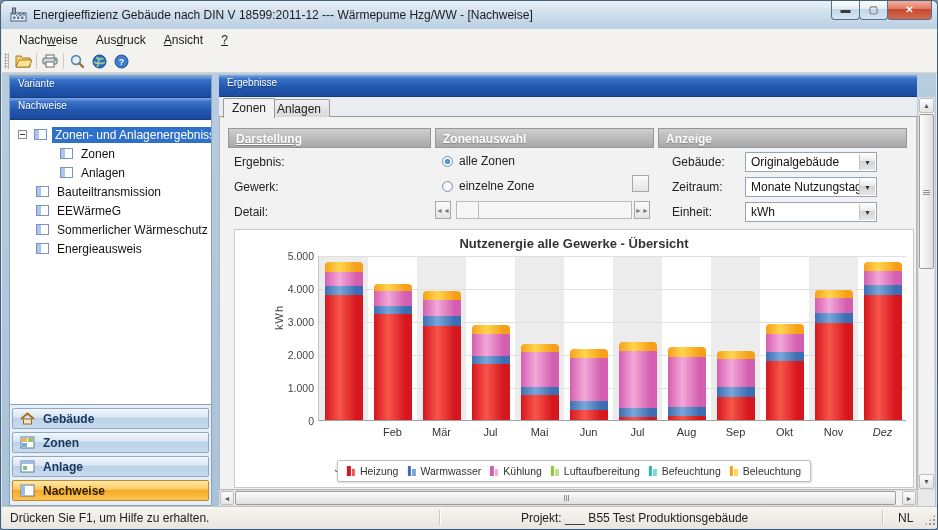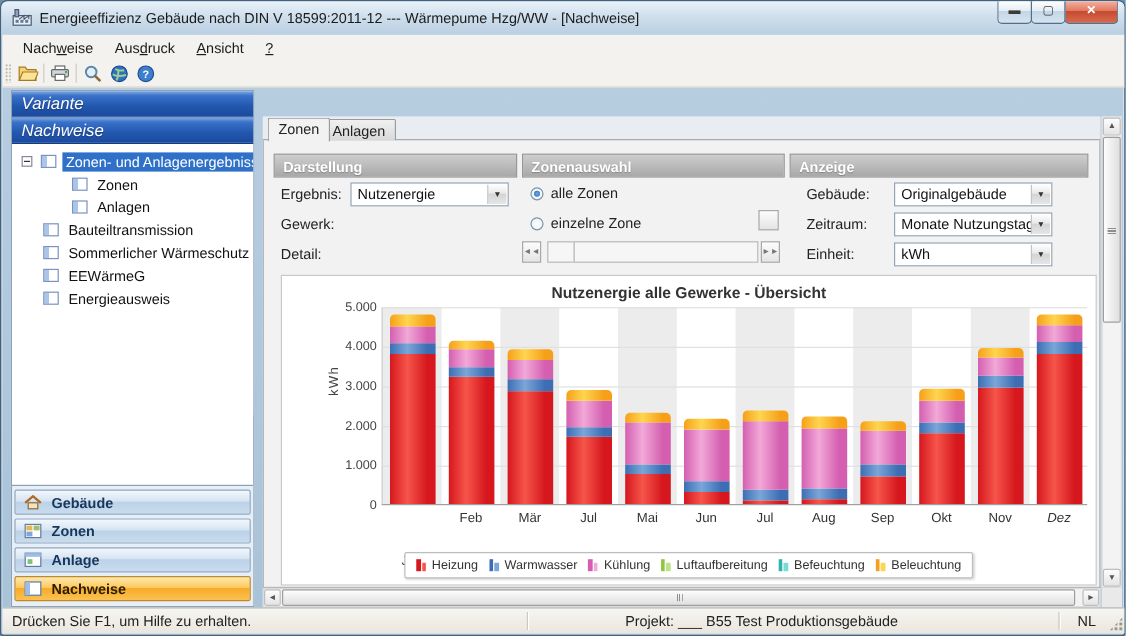--- a/index.html
+++ b/index.html
@@ -27,21 +27,21 @@
   #menubar { position:absolute; left:1px; top:28px; width:936px; height:21px; background:#f4f2ee; display:flex; align-items:center; padding-left:8px; }
   .menu-item { font-size:12px; color:#1b1b1b; padding:3px 9px; cursor:default; }
   .menu-item .key{ text-decoration:underline; }
   #toolbar { position:absolute; left:1px; top:49px; width:936px; height:23px; background:#f4f2ee; border-bottom:1px solid #d9d5cd; display:flex; align-items:center; }
   #tb-grip { width:5px; height:16px; margin:0 3px 0 2px;
     background-image: radial-gradient(#b9b5ac 1px, transparent 1.2px); background-size:3px 3px; }
   .tb-btn { width:22px; height:20px; display:flex; align-items:center; justify-content:center; }
   .tb-sep { width:1px; height:16px; background:#cfcbc2; margin:0 2px; }
   
   .blue-header { height:22px; background:linear-gradient(#7fa9e2 0%,#3a72c9 18%,#2257ae 60%,#1b4a9e 100%);
-    color:#fff; font-size:14px; padding:2px 0 0 8px; border-bottom:1px solid #123c86; text-shadow:0 1px 1px rgba(0,0,0,.35);font-style:italic; }
+    color:#fff; font-size:10px; padding:2px 0 0 8px; border-bottom:1px solid #123c86; text-shadow:0 1px 1px rgba(0,0,0,.35); }
   
   #left-panel { position:absolute; left:8px; top:74px; width:203px; height:431px; background:#fff; border:1px solid #8aa3ba; }
   #variante-body { position:relative; height:59px; background:linear-gradient(#fdfdfd,#eef2f6); border-bottom:1px solid #c9d4de; }
   #variante-iconbtn { position:absolute; left:5px; top:8px; width:21px; height:21px; border:1px solid #9fb2c4; background:linear-gradient(#fff,#dde7f0); display:flex; align-items:center; justify-content:center; }
   .dropdown { position:absolute; height:20px; border:1px solid #96a5b4; background:#fff; font-size:12px; color:#111;
     display:flex; align-items:center; padding-left:5px; }
   .dropdown .arrow { position:absolute; right:1px; top:1px; bottom:1px; width:16px; background:linear-gradient(#fefefe,#e8e8e8 45%,#d3d3d3 46%,#e6e6e6);
     border-left:1px solid #c4c4c4; display:flex; align-items:center; justify-content:center; font-size:7px; color:#333; }
   .dropdown.disabled { color:#8b8b8b; border-color:#c0c6cc; }
   .dropdown.disabled .arrow{ color:#9a9a9a; }
@@ -200,25 +200,25 @@
       <div class="tree-row" style="padding-left:50px;">
         <span class="tree-icon"></span>
         <span class="tree-label">Anlagen</span>
       </div>
       <div class="tree-row" style="padding-left:26px;">
         <span class="tree-icon"></span>
         <span class="tree-label">Bauteiltransmission</span>
       </div>
       <div class="tree-row" style="padding-left:26px;">
         <span class="tree-icon"></span>
+        <span class="tree-label">EEWärmeG</span>
+      </div>
+      <div class="tree-row" style="padding-left:26px;">
+        <span class="tree-icon"></span>
         <span class="tree-label">Sommerlicher Wärmeschutz</span>
-      </div>
-      <div class="tree-row" style="padding-left:26px;">
-        <span class="tree-icon"></span>
-        <span class="tree-label">EEWärmeG</span>
       </div>
       <div class="tree-row" style="padding-left:26px;">
         <span class="tree-icon"></span>
         <span class="tree-label">Energieausweis</span>
       </div>
     </div>
     <div id="nav-panel">
       <div class="nav-btn">
         <svg class="nb-icon" viewBox="0 0 15 13">
             <path d="M1 7 L7.5 1.5 L14 7" fill="none" stroke="#b06a1e" stroke-width="2"></path>
@@ -247,34 +247,31 @@
         <svg class="nb-icon" viewBox="0 0 15 13">
             <rect x="1" y="1" width="13" height="11" fill="#fff" stroke="#5f7ba6"></rect>
             <rect x="1" y="1" width="4" height="11" fill="#9dbce6"></rect>
           </svg>
         <span>Nachweise</span>
       </div>
     </div>
   </div>
 
   <div id="right-panel">
+    <div class="blue-header" id="results-header">Ergebnisse</div>
 
     <div id="tabs">
       <div class="tab active" style="left:4px;">Zonen</div>
       <div class="tab inactive" style="left:49px;">Anlagen</div>
     </div>
 
     <div id="content">
 
-      <div class="group-header" style="left:8px; top:11px; width:203px;">Darstellung</div>
+      <div class="group-header" style="left:8px; top:11px; width:203px;text-decoration:underline;">Darstellung</div>
       <div class="fieldlabel" style="left:14px; top:38px;">Ergebnis:</div>
-      <div class="dropdown" style="left:72px; top:35px; width:132px;">
-          <span>Nutzenergie</span>
-          <span class="arrow">▼</span>
-        </div>
       <div class="fieldlabel" style="left:14px; top:63px;">Gewerk:</div>
       <div class="fieldlabel" style="left:14px; top:88px;">Detail:</div>
 
       <div class="group-header" style="left:215px; top:11px; width:219px;">Zonenauswahl</div>
       <div class="radio checked" style="left:222px; top:37px;">
           <span class="circle"></span>
           <span>alle Zonen</span>
         </div>
       <div class="radio" style="left:222px; top:62px;">
           <span class="circle"></span>

